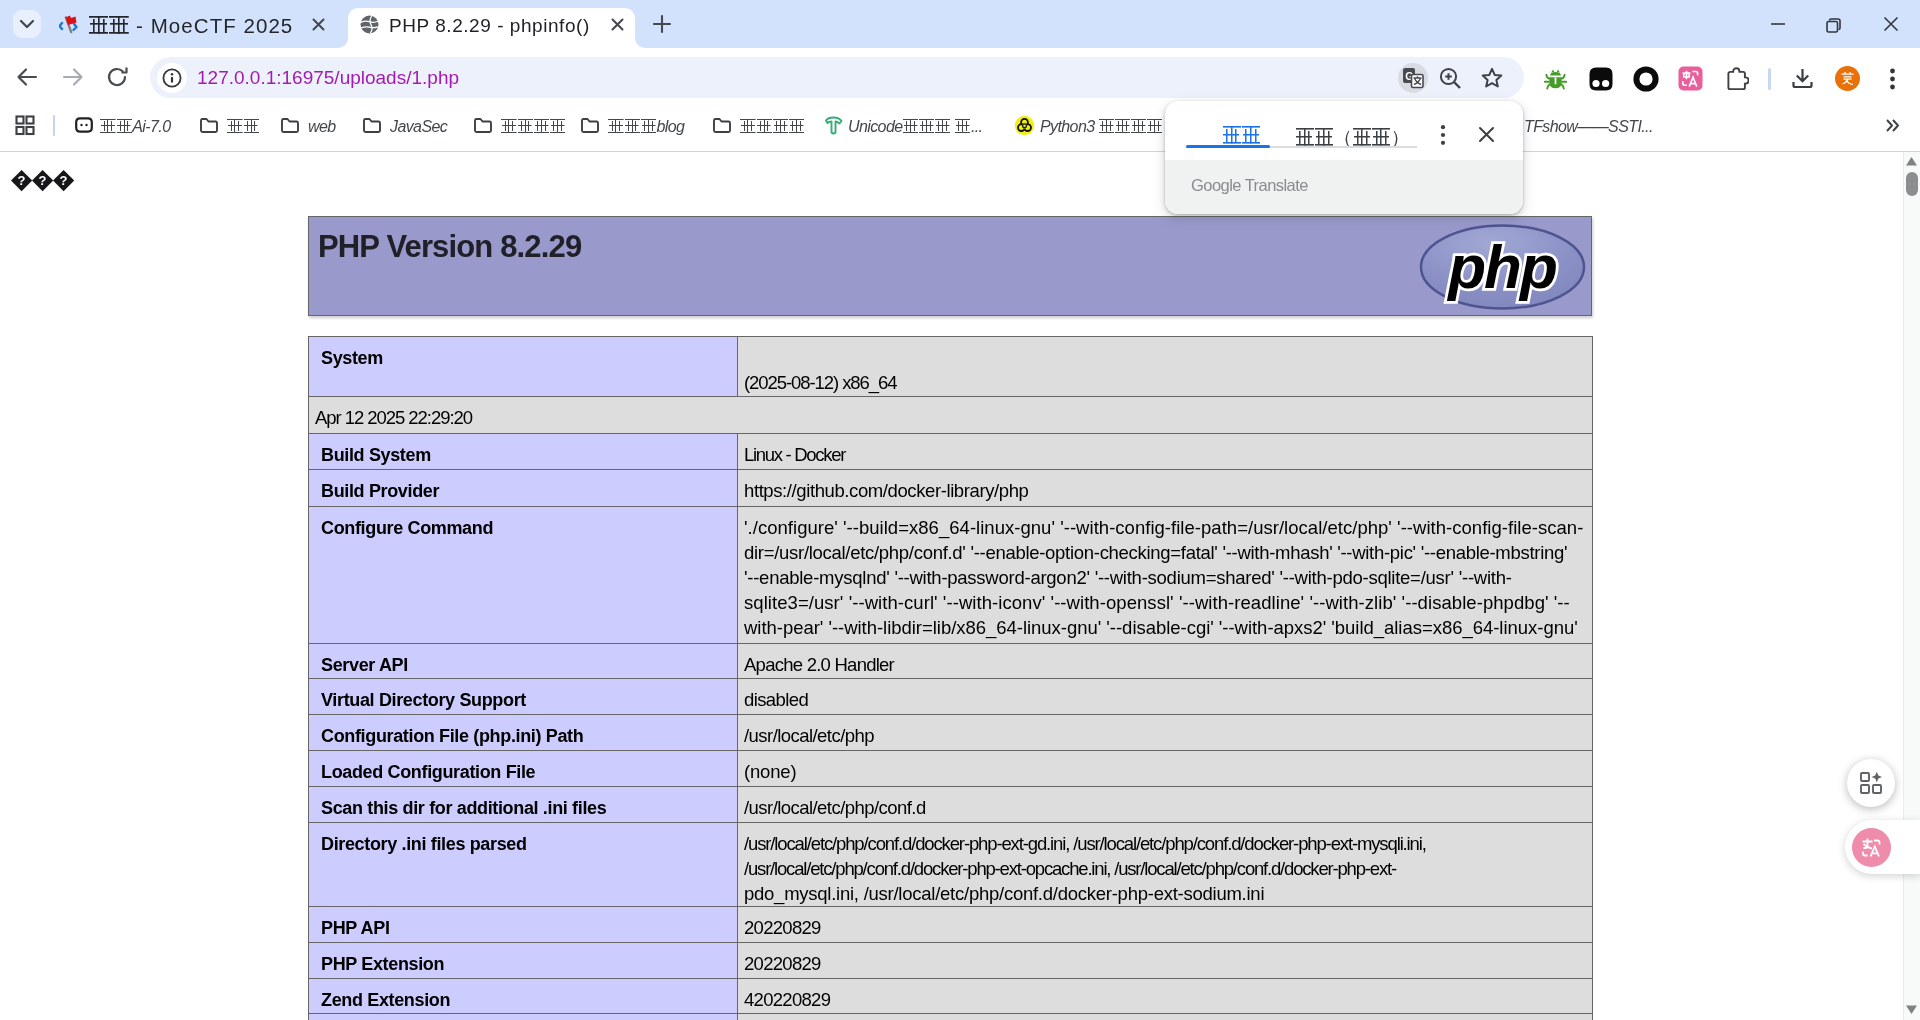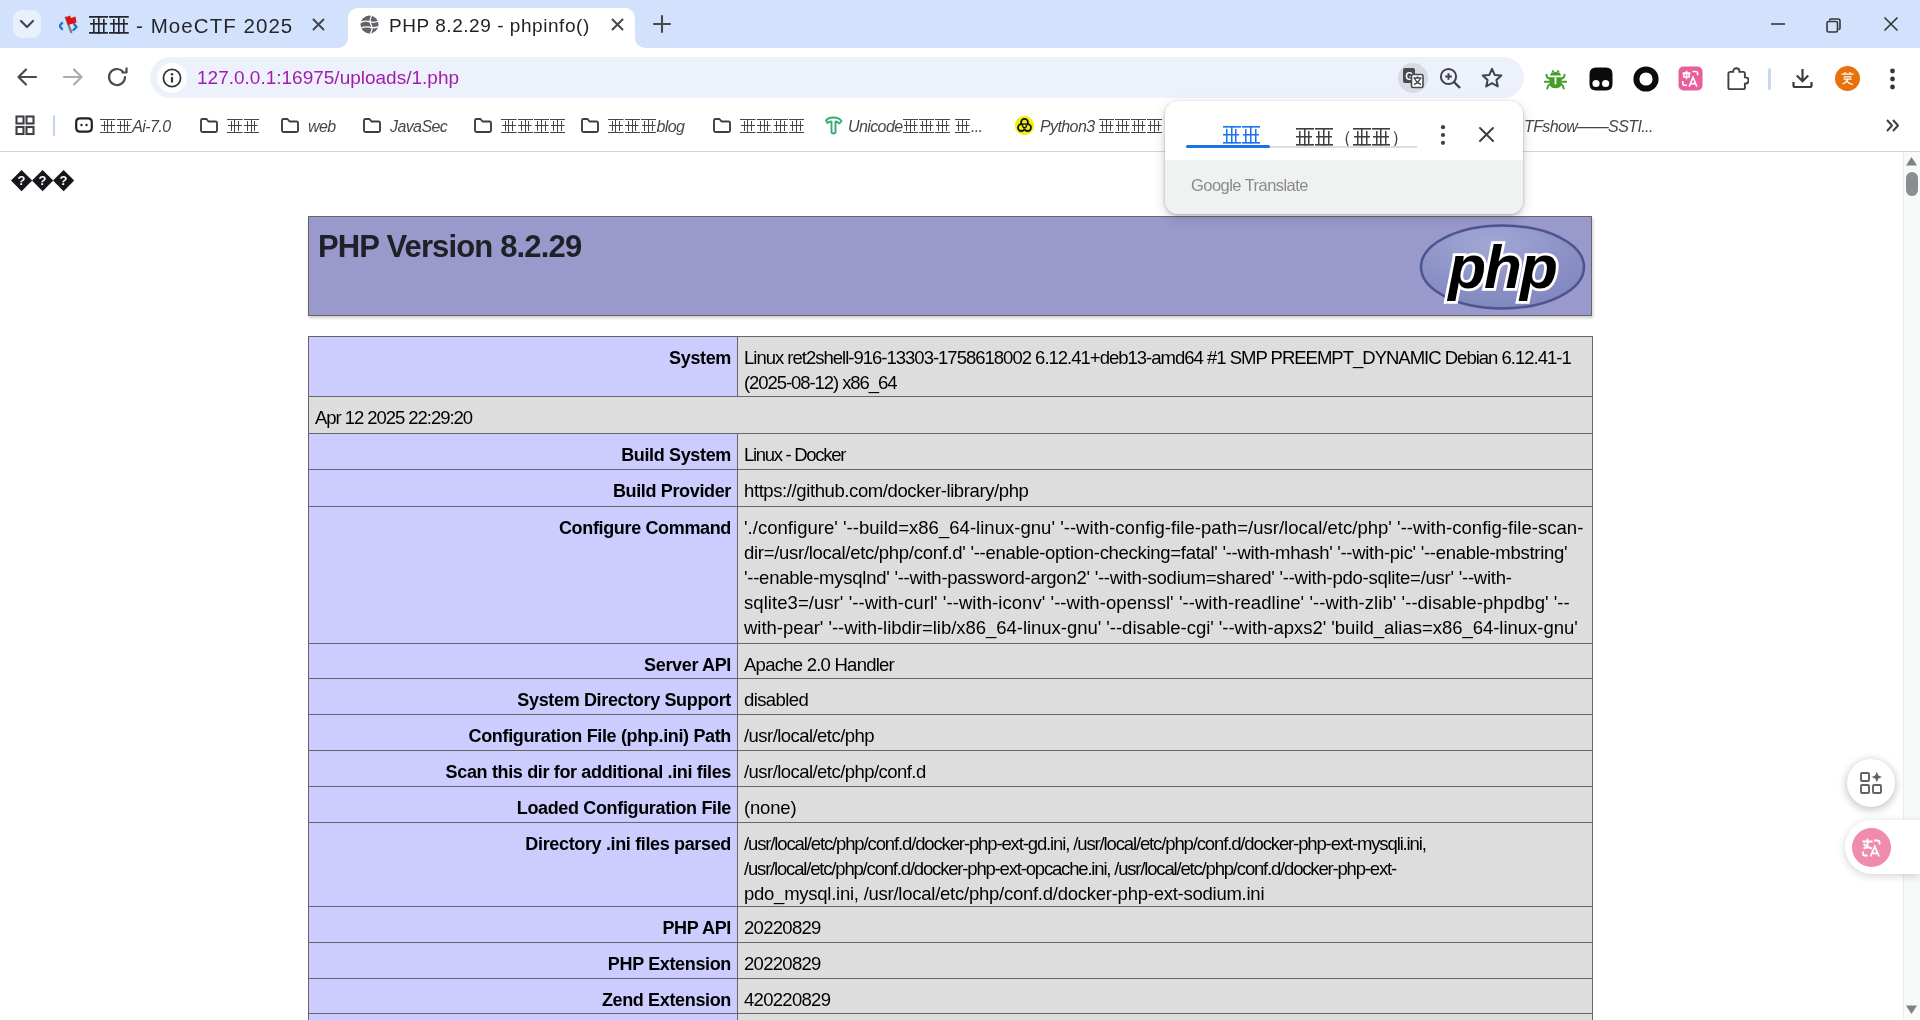--- a/index.html
+++ b/index.html
@@ -34,22 +34,22 @@
    linear-gradient(currentColor,currentColor) 22% 60%/0.08em 72% no-repeat,
    linear-gradient(currentColor,currentColor) 78% 60%/0.08em 72% no-repeat,
    linear-gradient(currentColor,currentColor) 50% 50%/0.08em 100% no-repeat; }
 
 
 .bm { position:absolute; top:118px; font-size:16px; letter-spacing:-0.6px; color:#43464b; white-space:nowrap;font-style:italic; }
 .fold { position:absolute; top:117px; width:20px; height:17px; }
 
 
 .row { display:flex; border:1px solid #666; border-bottom:none; }
-.row .e { flex:0 0 429px; width:429px; background:#ccccff; border-right:1px solid #666; padding:9px 6px 0 1px;
-  font-weight:bold; font-size:18px; letter-spacing:-0.35px; color:#000; line-height:25px;text-align:right; }
+.row .e { flex:0 0 429px; width:429px; background:#ccccff; border-right:1px solid #666; padding:9px 6px 0 12px;
+  font-weight:bold; font-size:18px; letter-spacing:-0.35px; color:#000; line-height:25px; }
 .row .v { flex:1; min-width:0; background:#dddddd; padding:8px 6px 0 6px; font-size:18.5px; letter-spacing:-0.18px; color:#000; line-height:25px; white-space:nowrap; }
 </style>
 </head>
 <body>
 <div id="stage">
   <svg width="0" height="0" style="position:absolute">
     <defs>
       <symbol id="folder" viewBox="0 0 20 17">
         <path d="M2 3.5 Q2 2 3.5 2 H7.5 L9.5 4.5 H16.5 Q18 4.5 18 6 V13.5 Q18 15 16.5 15 H3.5 Q2 15 2 13.5 Z" fill="none" stroke="#3c3f44" stroke-width="1.9" stroke-linejoin="round"></path>
       </symbol>
@@ -81,21 +81,21 @@
           <stop offset="1" stop-color="#7880b8"></stop>
         </radialGradient>
       </defs>
       <ellipse cx="83.5" cy="43" rx="81.5" ry="41.5" fill="url(#lg)" stroke="#4e5490" stroke-width="2.5"></ellipse>
       <text x="83" y="64" text-anchor="middle" font-family="Liberation Sans" font-style="italic" font-weight="bold" font-size="62" fill="#000" stroke="#fff" stroke-width="5.5" paint-order="stroke" letter-spacing="-2">php</text>
     </svg>
 
     <div class="abs" id="ptable" style="left:308px;top:336px;width:1285px">
       <div class="row" style="height:60px">
         <div class="e">System</div>
-        <div class="v"><span id="t1" style="letter-spacing:-1.00px">Linux ret2shell-916-13303-1758618002 6.12.41+deb13-amd64 #1 SMP PREEMPT_DYNAMIC Debian 6.12.41-1</span><br><span id="t2" style="letter-spacing:-1.07px">(2025-08-12) x86_64</span></div>
+        <div class="v"><br><span id="t2" style="letter-spacing:-1.07px">(2025-08-12) x86_64</span></div>
       </div>
       <div class="row" style="height:37px">
           <div class="v" style="letter-spacing:-1.05px">Apr 12 2025 22:29:20</div>
         </div>
       <div class="row" style="height:36px">
           <div class="e">Build System</div>
           <div class="v" style="letter-spacing:-1.3px">Linux - Docker</div>
         </div>
       <div class="row" style="height:37px">
           <div class="e">Build Provider</div>
@@ -103,34 +103,34 @@
         </div>
       <div class="row" style="height:137px">
         <div class="e">Configure Command</div>
         <div class="v"><span id="t3" style="letter-spacing:0.03px">'./configure' '--build=x86_64-linux-gnu' '--with-config-file-path=/usr/local/etc/php' '--with-config-file-scan-</span><br><span id="t4" style="letter-spacing:-0.29px">dir=/usr/local/etc/php/conf.d' '--enable-option-checking=fatal' '--with-mhash' '--with-pic' '--enable-mbstring'</span><br><span id="t5" style="letter-spacing:-0.25px">'--enable-mysqlnd' '--with-password-argon2' '--with-sodium=shared' '--with-pdo-sqlite=/usr' '--with-</span><br><span id="t6" style="letter-spacing:0.06px">sqlite3=/usr' '--with-curl' '--with-iconv' '--with-openssl' '--with-readline' '--with-zlib' '--disable-phpdbg' '--</span><br><span id="t7" style="letter-spacing:-0.03px">with-pear' '--with-libdir=lib/x86_64-linux-gnu' '--disable-cgi' '--with-apxs2' 'build_alias=x86_64-linux-gnu'</span></div>
       </div>
       <div class="row" style="height:35px">
           <div class="e">Server API</div>
           <div class="v" style="letter-spacing:-0.75px">Apache 2.0 Handler</div>
         </div>
       <div class="row" style="height:36px">
-          <div class="e">System Directory Support</div>
+          <div class="e">Virtual Directory Support</div>
           <div class="v" style="letter-spacing:-0.6px">disabled</div>
         </div>
       <div class="row" style="height:36px">
           <div class="e">Configuration File (php.ini) Path</div>
           <div class="v" style="letter-spacing:-0.55px">/usr/local/etc/php</div>
         </div>
       <div class="row" style="height:36px">
+          <div class="e">Loaded Configuration File</div>
+          <div class="v">(none)</div>
+        </div>
+      <div class="row" style="height:36px">
           <div class="e">Scan this dir for additional .ini files</div>
           <div class="v" style="letter-spacing:-0.55px">/usr/local/etc/php/conf.d</div>
-        </div>
-      <div class="row" style="height:36px">
-          <div class="e">Loaded Configuration File</div>
-          <div class="v">(none)</div>
         </div>
       <div class="row" style="height:84px">
         <div class="e">Directory .ini files parsed</div>
         <div class="v"><span id="t8" style="letter-spacing:-1.13px">/usr/local/etc/php/conf.d/docker-php-ext-gd.ini, /usr/local/etc/php/conf.d/docker-php-ext-mysqli.ini,</span><br><span id="t9" style="letter-spacing:-1.18px">/usr/local/etc/php/conf.d/docker-php-ext-opcache.ini, /usr/local/etc/php/conf.d/docker-php-ext-</span><br><span id="t10" style="letter-spacing:-0.25px">pdo_mysql.ini, /usr/local/etc/php/conf.d/docker-php-ext-sodium.ini</span></div>
       </div>
       <div class="row" style="height:36px">
           <div class="e">PHP API</div>
           <div class="v" style="letter-spacing:-0.7px">20220829</div>
         </div>
       <div class="row" style="height:36px">

